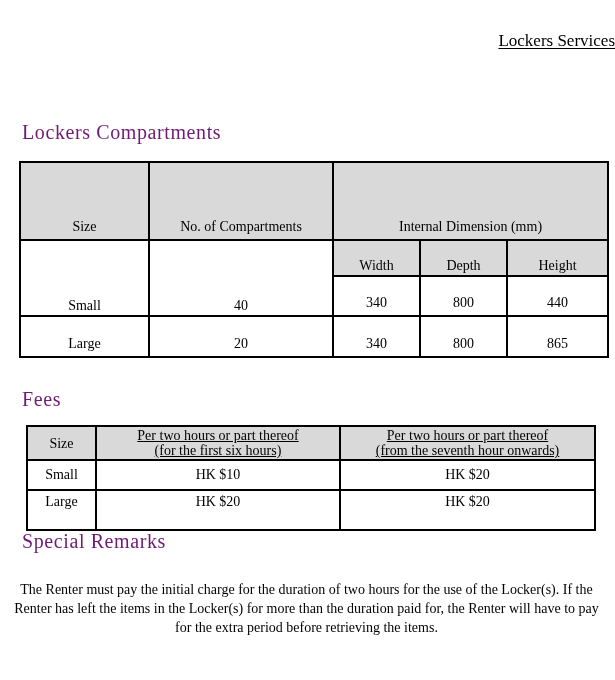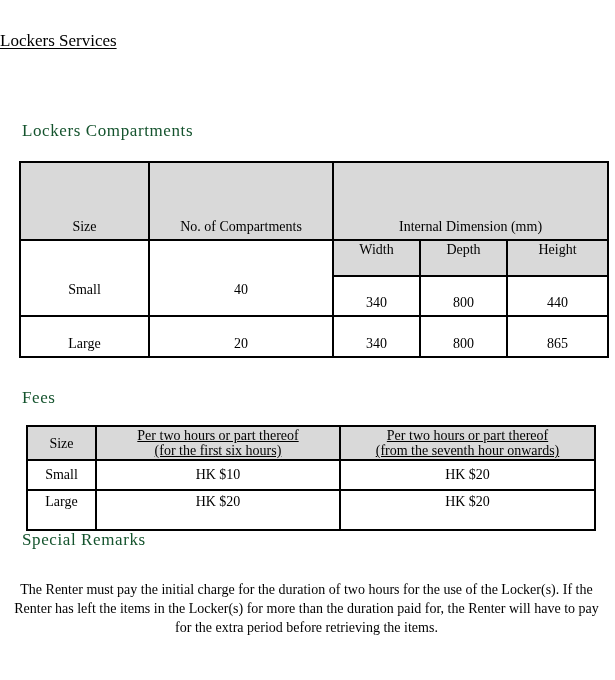--- a/index.html
+++ b/index.html
@@ -13,46 +13,46 @@
     width:615px;height:680px;
     font-family:"Liberation Serif", serif;
     color:var(--text);
   }
   .doc{
     position:relative;width:615px;height:680px;
     background:#ffffff;overflow:hidden;
   }
   .doc-title{
     position:absolute;top:31px;left:0;width:100%;
-    text-align:left;font-size:17px;
+    text-align:right;font-size:17px;
     text-decoration:underline;text-underline-offset:2px;
   }
   .section-heading{
     position:absolute;left:22px;
-    font-size:17px;font-weight:400;letter-spacing:0.6px;color:#14532d;
+    font-size:20px;font-weight:400;letter-spacing:0.6px;color:#701a75;
   }
   #heading-compartments{top:121px;}
   #heading-fees{top:388px;text-align:right;}
   #heading-remarks{top:530px;}
 
   table{
     position:absolute;border-collapse:collapse;table-layout:fixed;
   }
   td{
     border:2px solid var(--border);
     text-align:center;font-size:14px;color:var(--text);
     padding:0 2px;overflow:hidden;
   }
   .shade{background:var(--shade);}
 
   
   #table-compartments{top:161px;left:19px;width:588px;}
   #table-compartments td{vertical-align:bottom;padding-bottom:4px;}
   #table-compartments .r-head td{height:78px;}
-  #table-compartments .r-sub td{height:36px;padding-bottom:17px;text-align:center;}
+  #table-compartments .r-sub td{height:36px;padding-bottom:1px;text-align:center;}
   #table-compartments .r-data1 td{height:40px;}
   #table-compartments .r-data2 td{height:41px;}
 
   
   #table-fees{top:425px;left:26px;width:568px;}
   #table-fees td{vertical-align:middle;}
   #table-fees .r-head td{height:33px;line-height:15px;padding:1px 2px;}
   #table-fees .r-head .hline{display:block;text-decoration:underline;}
   #table-fees .r-small td{height:30px;}
   #table-fees .r-large td{height:40px;vertical-align:top;padding-top:3px;}

